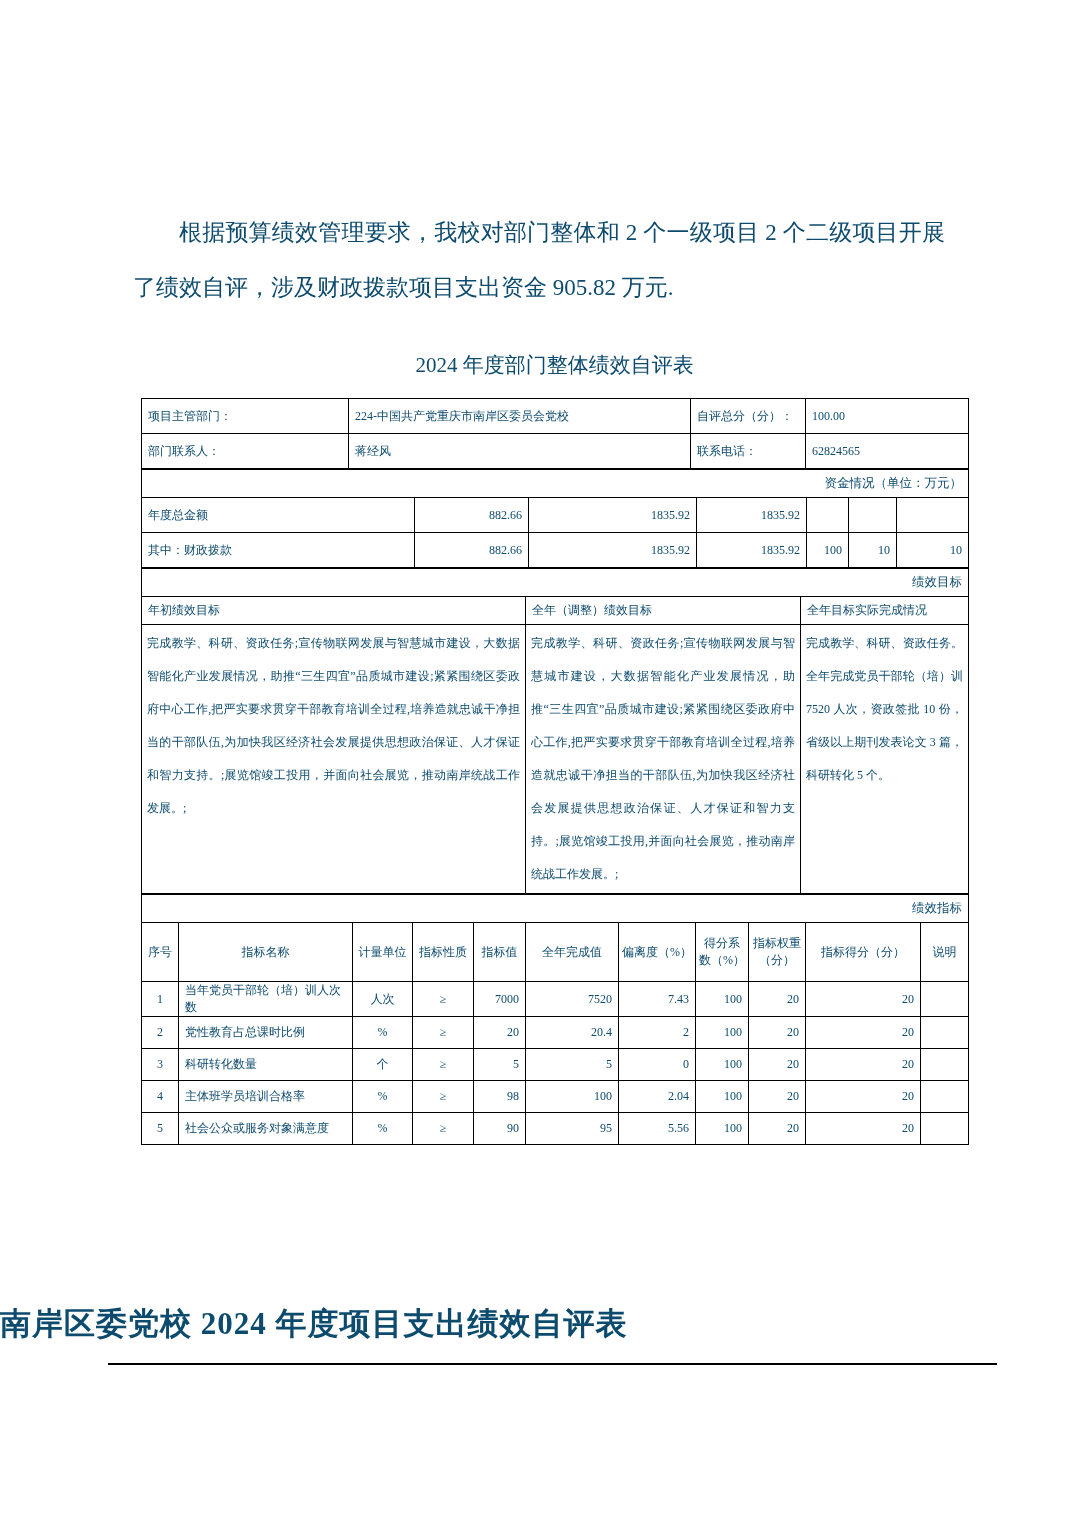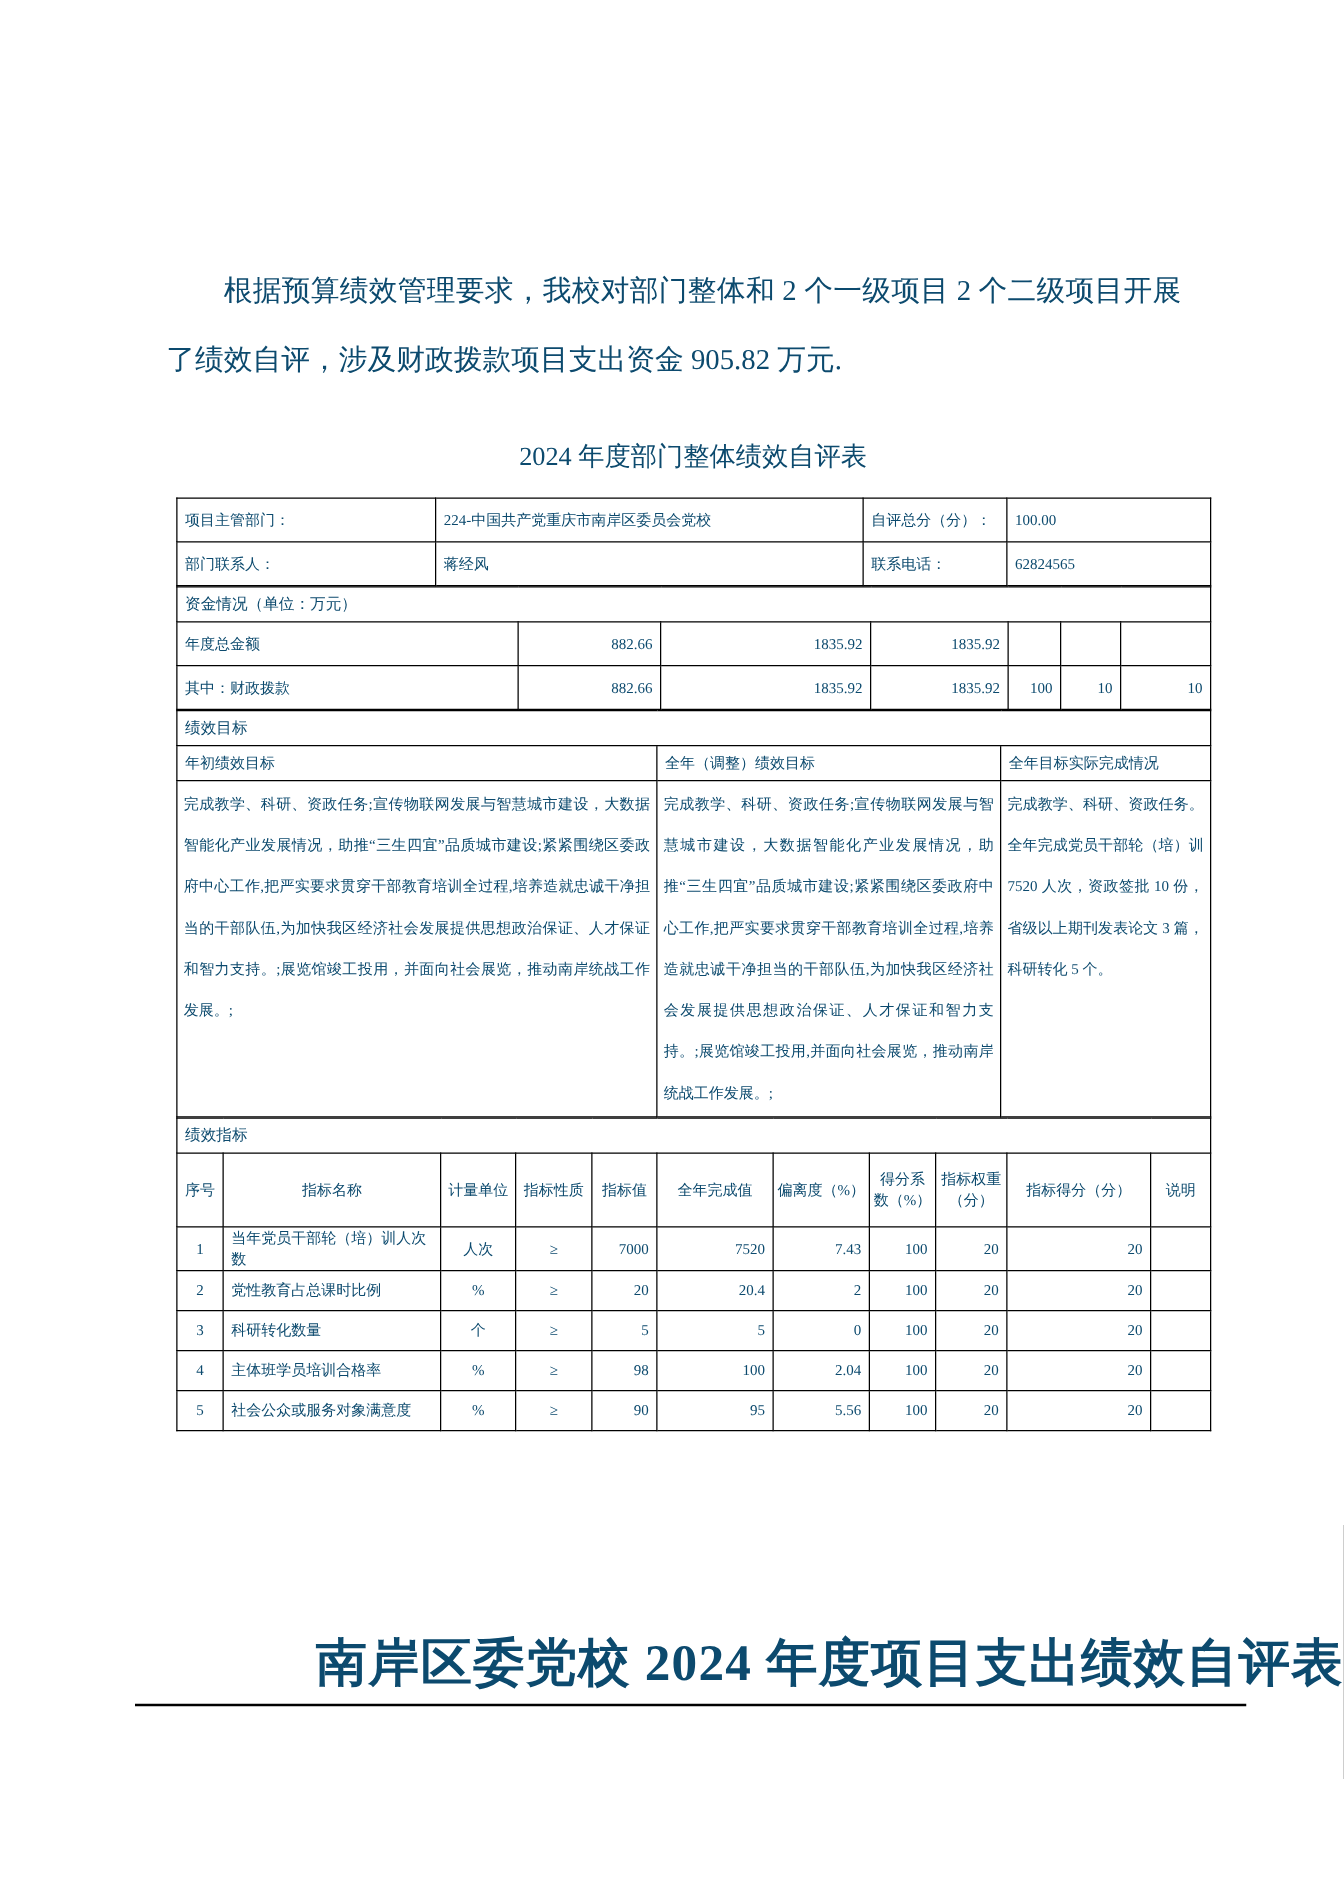--- a/index.html
+++ b/index.html
@@ -15,36 +15,36 @@
   .table-title {
     position:absolute; left:141px; top:351px; width:827px;
     text-align:center; font-size:21px; font-weight:normal;
   }
   .tablewrap { position:absolute; left:141px; top:398px; width:827px; }
   table { border-collapse:collapse; table-layout:fixed; width:827px;padding-left:26px; }
   td {
     border:1px solid #000; font-size:12px; padding:0 6px;
     overflow:hidden; vertical-align:middle; word-break:break-all;
   }
-  .band td { text-align:left; height:27px; font-size:12.5px; }
+  .band td { text-align:right; height:27px; font-size:12.5px; }
   .hc { text-align:center; }
   .num { text-align:right; font-family:"Liberation Serif","DejaVu Serif",serif; }
   .info-row td { height:34px; }
   .fund-head td { height:53px; text-align:center; padding:0 3px; }
   .fund-row td { height:34px; }
   .goal-head td { height:27px; text-align:left; }
   .goal-cell {
     vertical-align:top; text-align:justify; line-height:33px;
     padding:2px 5px; font-size:12px; height:228px;
   }
   .ind-head td { height:58px; text-align:center; padding:0 3px; }
   .ind-row td { height:31px; }
   .bottom-title {
     position:absolute; left:0; top:1303px; width:1075px;
-    text-align:right; font-size:41px; font-weight:bold; letter-spacing:1px;
+    text-align:left; font-size:31px; font-weight:bold; letter-spacing:1px;
   }
   .footer-line { position:absolute; left:108px; top:1363px; width:889px; height:2px; background:#000; }
   .page-num { position:absolute; left:0; top:1406px; width:1075px; text-align:right; font-size:15px;margin-left:36px; }
 </style>
 </head>
 <body>
 
 <div class="page">
 
   <p class="intro">根据预算绩效管理要求，我校对部门整体和 2 个一级项目 2 个二级项目开展了绩效自评，涉及财政拨款项目支出资金 905.82 万元.</p>

